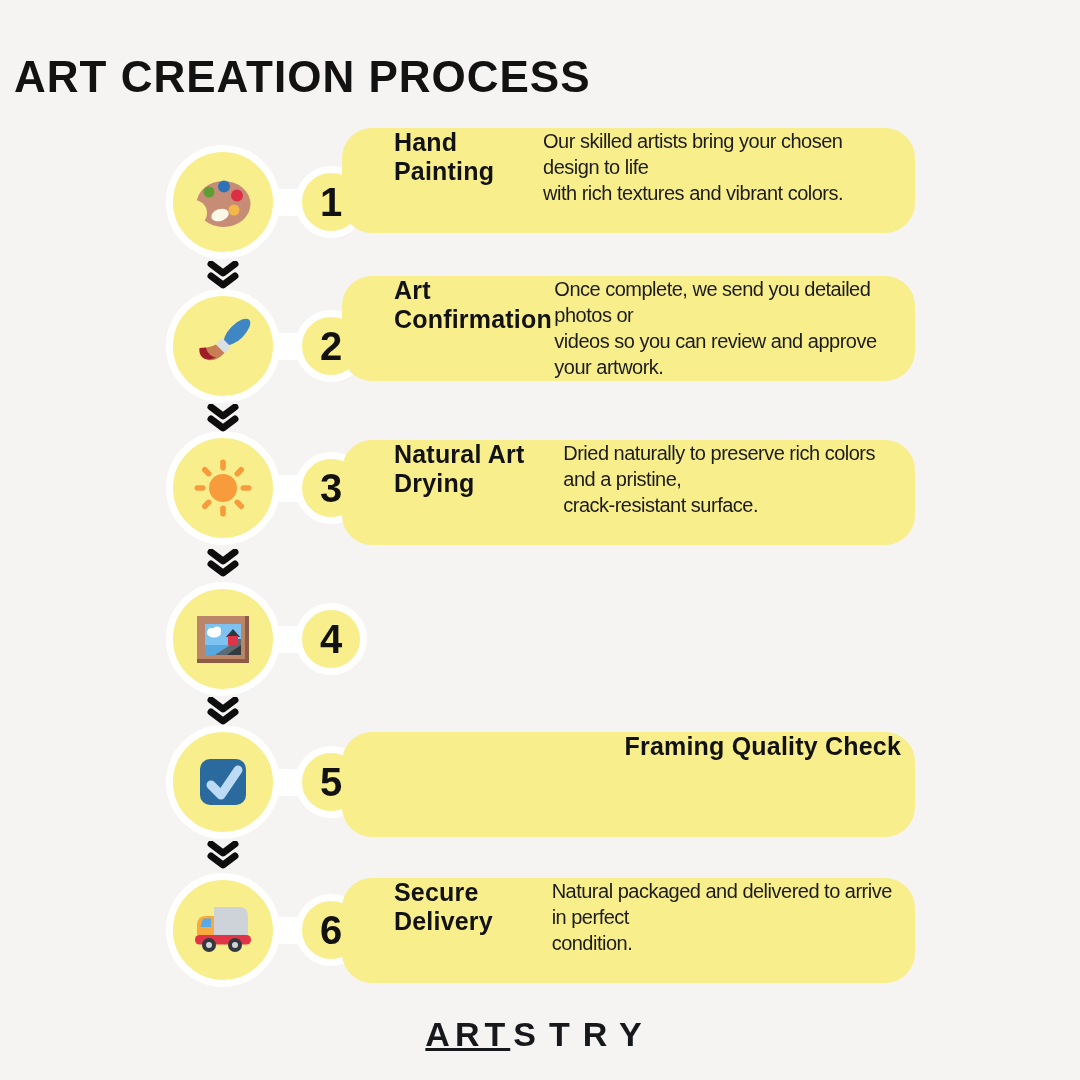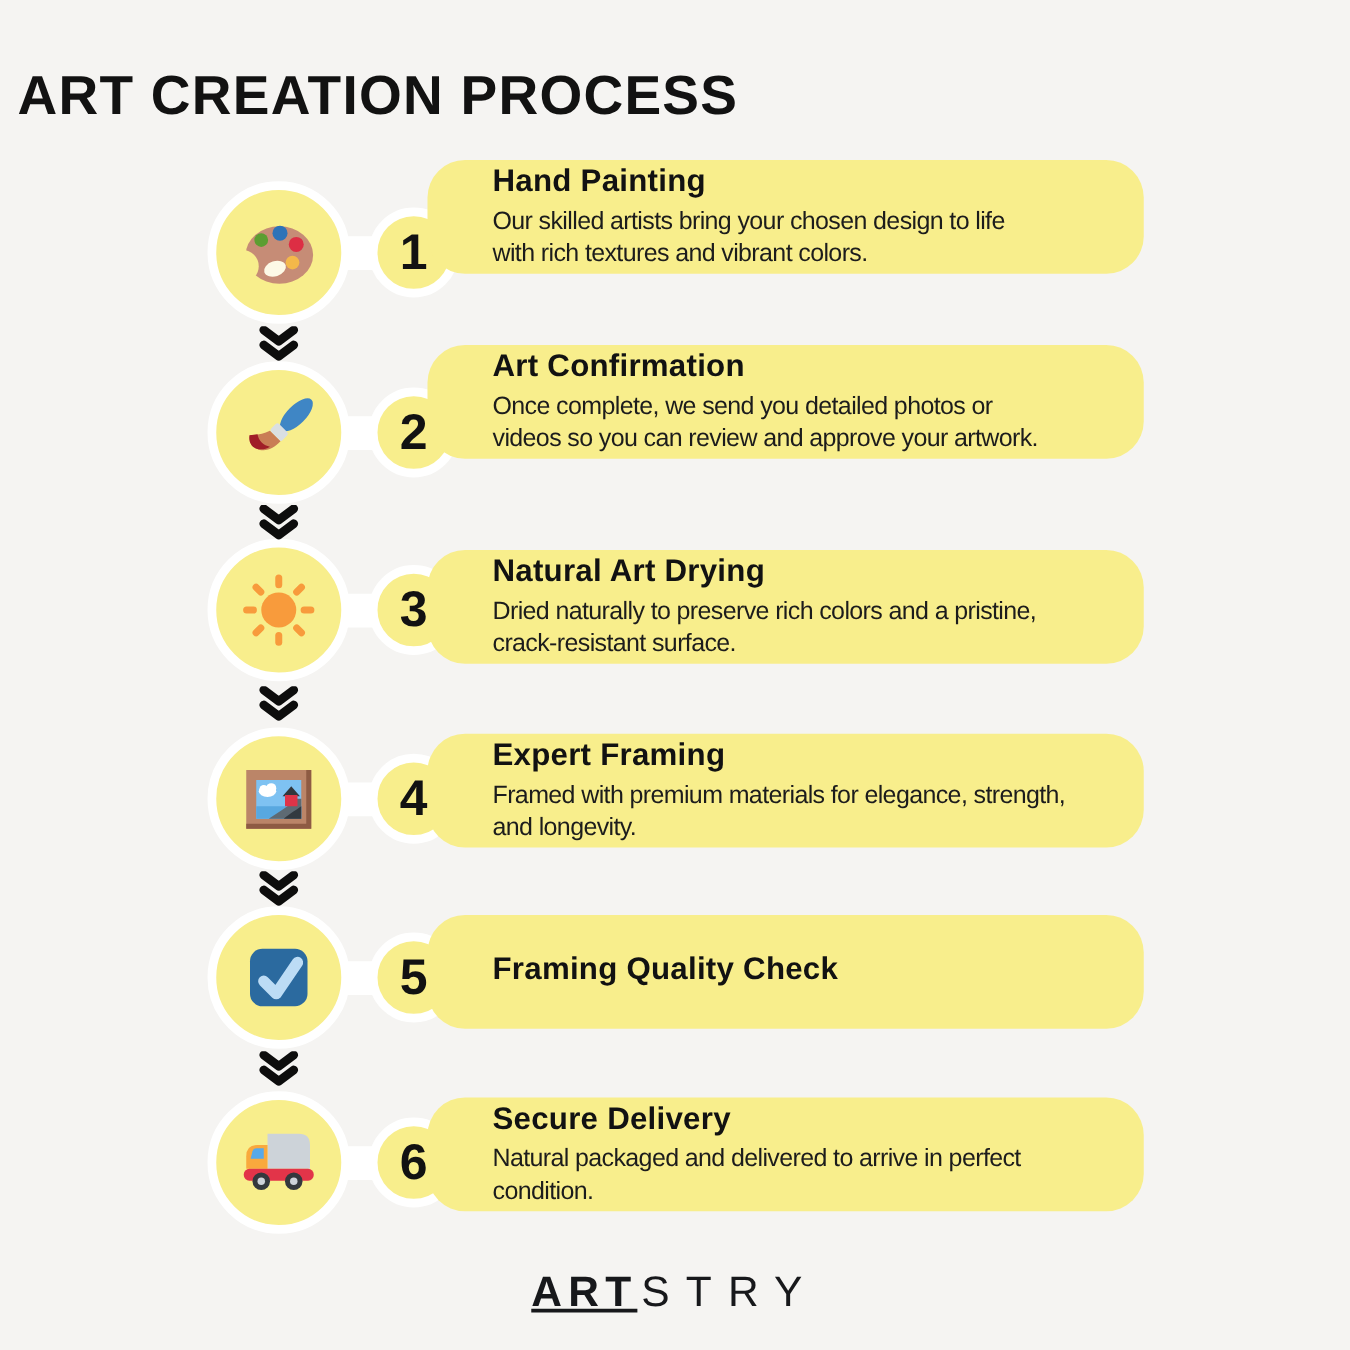--- a/index.html
+++ b/index.html
@@ -10,22 +10,22 @@
   html,body{margin:0;padding:0;}
   body{font-family:"Liberation Sans", sans-serif; background:#fff;}
   .canvas{position:relative;width:1080px;height:1080px;background:var(--bg);overflow:hidden;}
 
   .title{position:absolute;top:38px;left:0;width:100%;text-align:left;margin:14px;
          font-size:44px;font-weight:700;letter-spacing:1px;color:var(--ink);}
 
   .step{position:absolute;left:0;width:1080px;height:105px;}
   .s1{top:128px}.s2{top:276px}.s3{top:440px}.s4{top:587px}.s5{top:732px}.s6{top:878px}
 
-  .card{position:absolute;left:342px;top:0;width:573px;height:91px;background:var(--yellow);
-        border-radius:30px;display:flex;flex-direction:column;justify-content:center;
+  .card{position:absolute;left:342px;top:0;width:573px;height:105px;background:var(--yellow);
+        border-radius:30px;display:flex;justify-content:flex-end;
         padding:0 14px 0 52px;box-sizing:border-box;}
   .card h2{margin:0 0 4px 0;font-size:25px;font-weight:700;color:var(--ink);letter-spacing:0.2px;}
   .card p{margin:0;font-size:20px;line-height:26px;letter-spacing:-0.5px;color:#1c1c1c;white-space:pre-line;}
 
   .axis{position:absolute;left:0;top:0;width:400px;height:105px;}
   .s1 .axis{transform:translateY(22px)}
   .s2 .axis{transform:translateY(18px)}
   .s3 .axis{transform:translateY(-4px)}
   .s5 .axis{transform:translateY(-2px)}
 
@@ -36,21 +36,21 @@
   .badge{position:absolute;left:295px;top:16px;width:58px;height:58px;border-radius:50%;
          background:var(--yellow);border:7px solid #fff;box-sizing:content-box;
          display:flex;align-items:center;justify-content:center;
          font-size:40px;font-weight:700;color:var(--ink);}
 
   .chevron{position:absolute;left:205px;}
   .c1{top:261px}.c2{top:404px}.c3{top:549px}.c4{top:697px}.c5{top:841px}
 
   .logo{position:absolute;top:1015px;left:0;width:100%;text-align:center;color:#17181b;font-size:34px;}
   .logo .b{font-weight:700;letter-spacing:5px;text-decoration:underline;}
-  .logo .l{font-weight:400;letter-spacing:13px;margin-left:3px;}
+  .logo .l{font-weight:700;letter-spacing:13px;margin-left:3px;}
 </style>
 </head>
 <body>
 
 <div class="canvas">
 
   <h1 class="title">ART CREATION PROCESS</h1>
 
   <section class="step s1">
     <div class="axis">
@@ -143,25 +143,20 @@
           <path d="M54 52 L28 52 C36 47 45 41 50 36 L54 36 Z" fill="#5E6A73"></path>
           <path d="M39 34 L46 26 L53 34 Z" fill="#31373D"></path>
           <rect x="41" y="33" width="10" height="9" fill="#DF3448"></rect>
           <path d="M54 52 L40 52 C46 47 50 45 54 42 Z" fill="#333A40"></path>
         </svg>
       </div>
       <div class="badge">
         <span>4</span>
       </div>
     </div>
-    <div class="card">
-      <h2>Expert Framing</h2>
-      <p>Framed with premium materials for elegance, strength,
-and longevity.</p>
-    </div>
   </section>
 
   <section class="step s5">
     <div class="axis">
       <span class="connector"></span>
       <div class="icon-circle">
         <svg viewBox="0 0 72 72" width="72" height="72" aria-hidden="true">
           <rect x="13" y="13" width="46" height="46" rx="10" fill="#2B6A9F"></rect>
           <path d="M24 39 L34 49 L51 24" fill="none" stroke="#BCDCF5" stroke-width="9" stroke-linecap="round" stroke-linejoin="round"></path>
         </svg>

